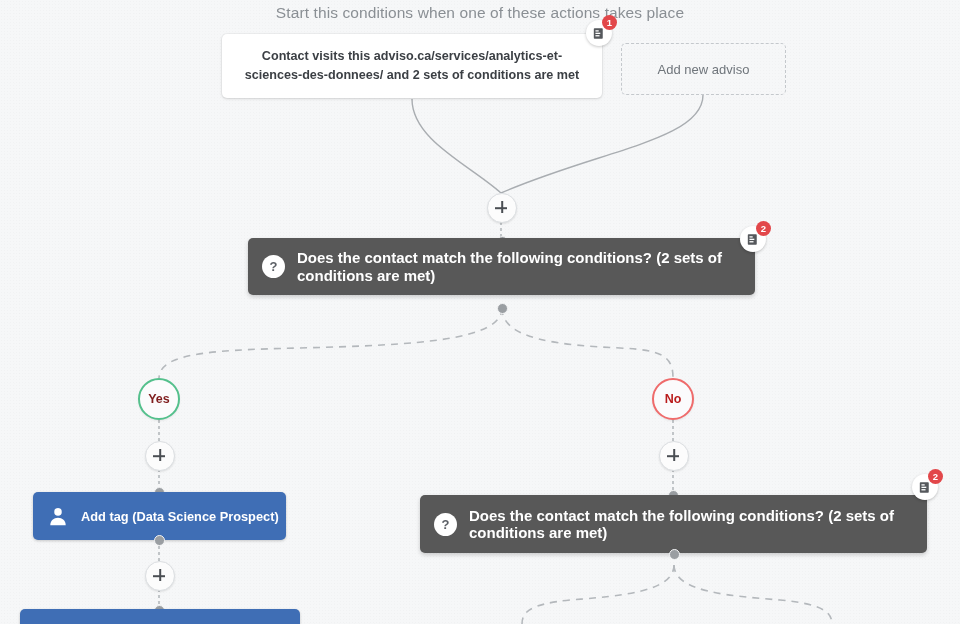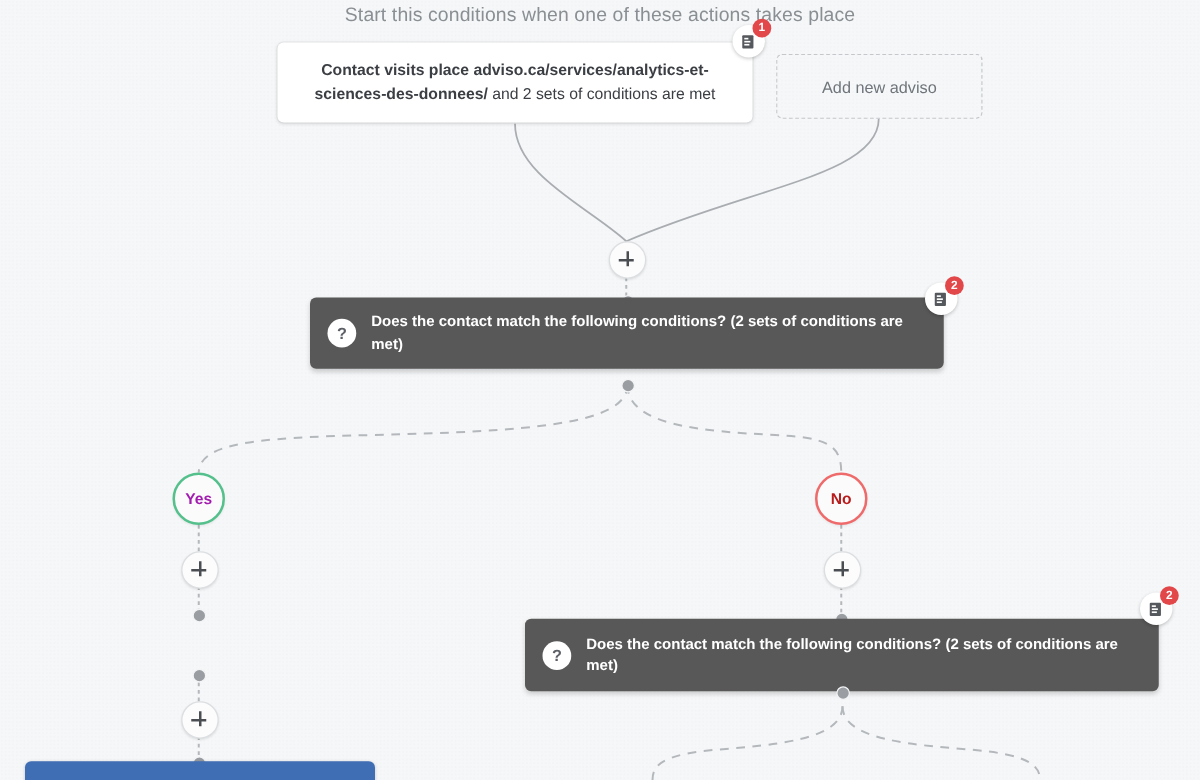--- a/index.html
+++ b/index.html
@@ -69,21 +69,21 @@
   .trigger-card .txt {
     font-size: 12.6px;
     line-height: 19px;
     color: #3b3f44;
     text-align: center;
   }
   .trigger-card .txt b {
     font-weight: bold;
   }
   .trigger-card .txt .light {
-    font-weight: normal;
+    font-weight: bold;
     margin-top: 13px;
   }
 
   .add-trigger {
     position: absolute;
     left: 621px;
     top: 43px;
     width: 163px;
     height: 50px;
     border: 1px dashed #c4c8cc;
@@ -118,21 +118,21 @@
     color: #5c6066;
     font-size: 13px;
     font-weight: bold;
     display: flex;
     align-items: center;
     justify-content: center;
     flex: 0 0 auto;
     margin-right: 12px;
   }
   .cond-card .ctext {
-    font-size: 12px;
+    font-size: 15px;
     line-height: 17.5px;
     font-weight: bold;
     color: #ffffff;
   }
 
   .act-card {
     position: absolute;
     background: #3f6eb5;
     border-radius: 5px;
     box-shadow: 0 1px 3px rgba(0,0,0,0.2);
@@ -167,21 +167,21 @@
     background: #fbfbfc;
     display: flex;
     align-items: center;
     justify-content: center;
     font-size: 12.5px;
     font-weight: bold;
     box-sizing: border-box;
     box-shadow: 0 1px 2px rgba(0,0,0,0.07);
     cursor: pointer;
   }
-  .branch.yes { left: 138px; top: 378px; border: 2px solid #54c08c; color: #a21caf; }
+  .branch.yes { left: 138px; top: 378px; border: 2px solid #54c08c; color: #7f1d1d; }
   .branch.no  { left: 652px; top: 378px; border: 2px solid #ef6b6b; color: #b91c1c; }
 
   
   .plus {
     position: absolute;
     width: 28px;
     height: 28px;
     border-radius: 50%;
     background: #fcfcfc;
     border: 1px solid #dcdfe2;
@@ -277,21 +277,21 @@
     <path d="M 673 469 L 673 495" fill="none" stroke="#b4b8bc" stroke-width="1.6" stroke-dasharray="3 3"></path>
 
     <path d="M 674 565 C 674 592, 620 596, 570 600 C 530 604, 522 612, 522 624" fill="none" stroke="#b4b8bc" stroke-width="1.6" stroke-dasharray="7 6"></path>
     <path d="M 674 565 C 674 592, 730 596, 780 600 C 822 604, 832 612, 832 624" fill="none" stroke="#b4b8bc" stroke-width="1.6" stroke-dasharray="7 6"></path>
   </svg>
 
   <div class="heading">Start this conditions when one of these actions takes place</div>
 
   <div class="trigger-card">
     <div class="txt">
-      <b>Contact visits place adviso.ca/services/analytics-et-sciences-des-donnees/</b><span class="light"> and 2 sets of conditions are met</span>
+      <b>Contact visits this adviso.ca/services/analytics-et-sciences-des-donnees/</b><span class="light"> and 2 sets of conditions are met</span>
     </div>
   </div>
 
   <div class="badge b1">
     <svg class="rep-icon" width="13" height="13" viewBox="0 0 16 16">
       <rect x="1" y="1.5" width="11" height="13" rx="1" fill="#55585c"></rect>
       <rect x="3" y="4" width="4" height="1.6" fill="#ffffff"></rect>
       <rect x="3" y="7" width="6" height="1.6" fill="#ffffff"></rect>
       <rect x="3" y="10" width="5" height="1.6" fill="#ffffff"></rect>
     </svg>
@@ -324,20 +324,27 @@
   <div class="branch yes">
     <span>Yes</span>
   </div>
   <div class="branch no">
     <span>No</span>
   </div>
 
   <div class="plus p-yes"></div>
   <div class="dot" style="left:154px; top:487px;"></div>
 
+  <div class="act-card a1">
+    <svg class="person-icon" viewBox="0 0 24 24">
+      <circle cx="12" cy="7.5" r="4.1" fill="#ffffff"></circle>
+      <path d="M3.6 22c0-4.8 3.8-8 8.4-8s8.4 3.2 8.4 8z" fill="#ffffff"></path>
+    </svg>
+    <span class="atext">Add tag (Data Science Prospect)</span>
+  </div>
   <div class="dot" style="left:154px; top:535px;"></div>
 
   <div class="plus p-yes2"></div>
   <div class="dot" style="left:154px; top:605px;"></div>
 
   <div class="act-card a2">
     <span class="atext"></span>
   </div>
 
   <div class="plus p-no"></div>

